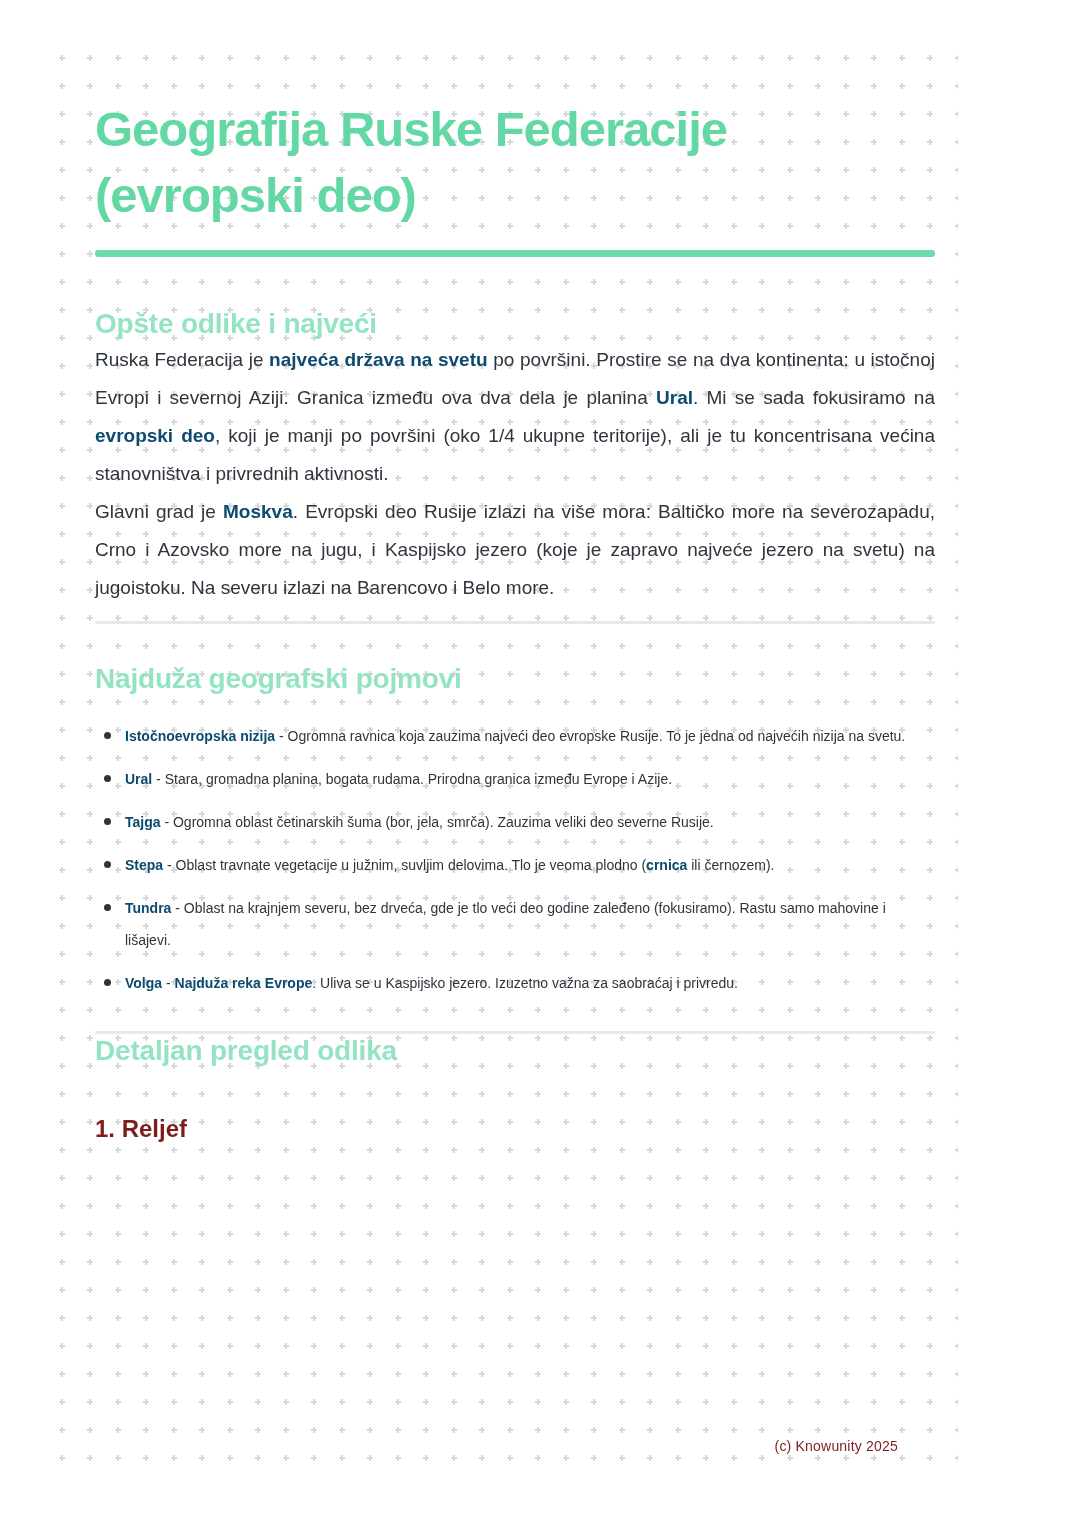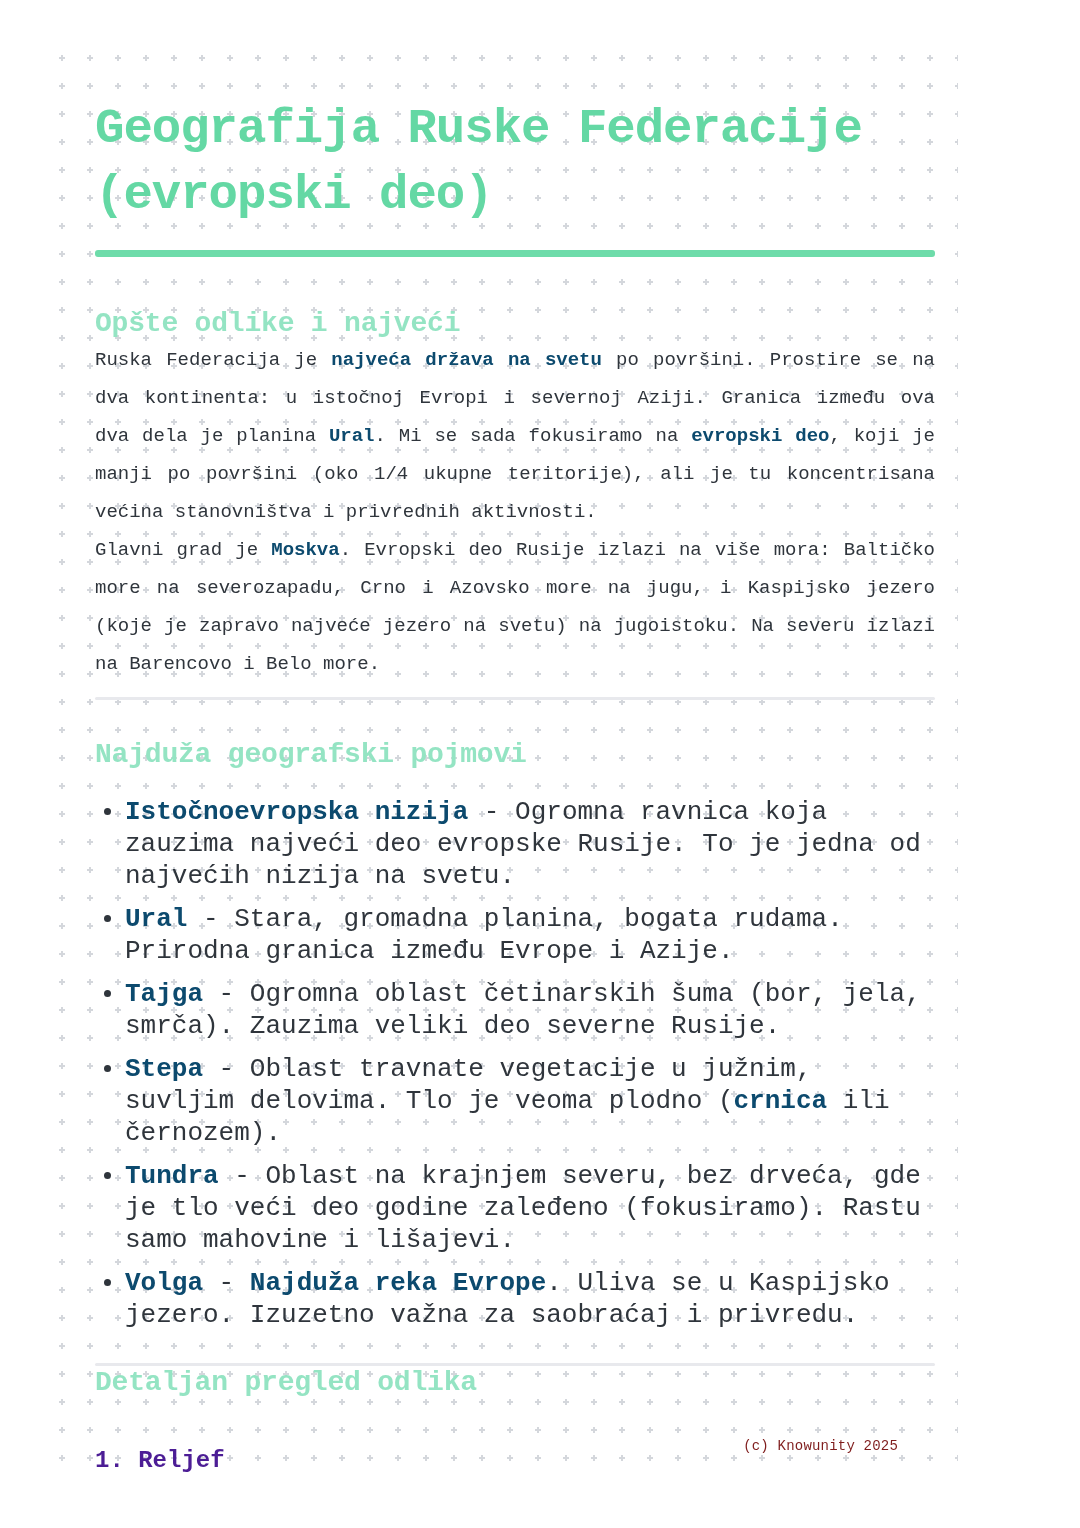--- a/index.html
+++ b/index.html
@@ -1,19 +1,19 @@
 <!DOCTYPE html>
 <html><head>
 <meta charset="utf-8">
 <style>
   html, body { margin:0; padding:0; background:#ffffff; }
   .page {
     position:relative; width:968px; height:1528px; overflow:hidden;
     background:#ffffff;
-    font-family:Liberation Mono, monospace;
+    font-family:Liberation Sans, sans-serif;
   }
   
   .stripe {
     position:absolute; left:974px; top:47px; width:58px; height:1430px; z-index:0;
     background:linear-gradient(to right, #c9ecdb 0px, #c9ecdb 5px, #e7f6ef 5px, #effaf5 100%);
   }
   
   .dots {
     position:absolute; left:48px; top:44px; right:10px; bottom:50px; z-index:1;
     background-image:
@@ -27,35 +27,35 @@
     letter-spacing:-1px; color:#64d8a4;
   }
   .rule { margin-top:22px; height:7px; border-radius:3px; background:#6edcaa; }
   h2 {
     margin:0; font-size:28px; line-height:34px; font-weight:800;
     letter-spacing:-0.2px; color:#94e4c3;
   }
   .h2-general { margin-top:50px; }
   .h2-terms   { margin-top:38px; }
   .h2-details { }
-  h3 { margin:46px 0 0; font-size:24px; line-height:30px; font-weight:800; color:#4c1d95; }
+  h3 { margin:46px 0 0; font-size:24px; line-height:30px; font-weight:800; color:#7f1d1d; }
   p.para {
     margin:0; font-size:19px; line-height:38px; color:#2f353c;
     text-align:justify; text-justify:inter-word;
   }
   .p-first  { margin-top:22px; }
   .p-second { margin-top:14px; }
   p.para b, li b { font-weight:700; color:#0c4a6e; }
   .divider { height:3px; border-radius:2px; background:#e8e9ed; }
   .divider-1 { margin-top:14px; }
   .divider-2 { margin-top:32px; }
   ul.terms { margin:24px 0 0; padding:0; list-style:none; }
   ul.terms li {
     position:relative; padding-left:30px; margin-bottom:11px;
-    font-size:26px; line-height:32px; color:#2f353c;
+    font-size:14px; line-height:32px; color:#2f353c;
   }
   ul.terms li::before {
     content:""; position:absolute; left:9px; top:12px;
     width:7px; height:7px; border-radius:50%; background:#2f353c;
   }
   .footer {
     position:absolute; right:70px; top:1438px; z-index:3;
     font-size:14px; color:#7f1d1d; letter-spacing:0.2px;
   }
 </style>

